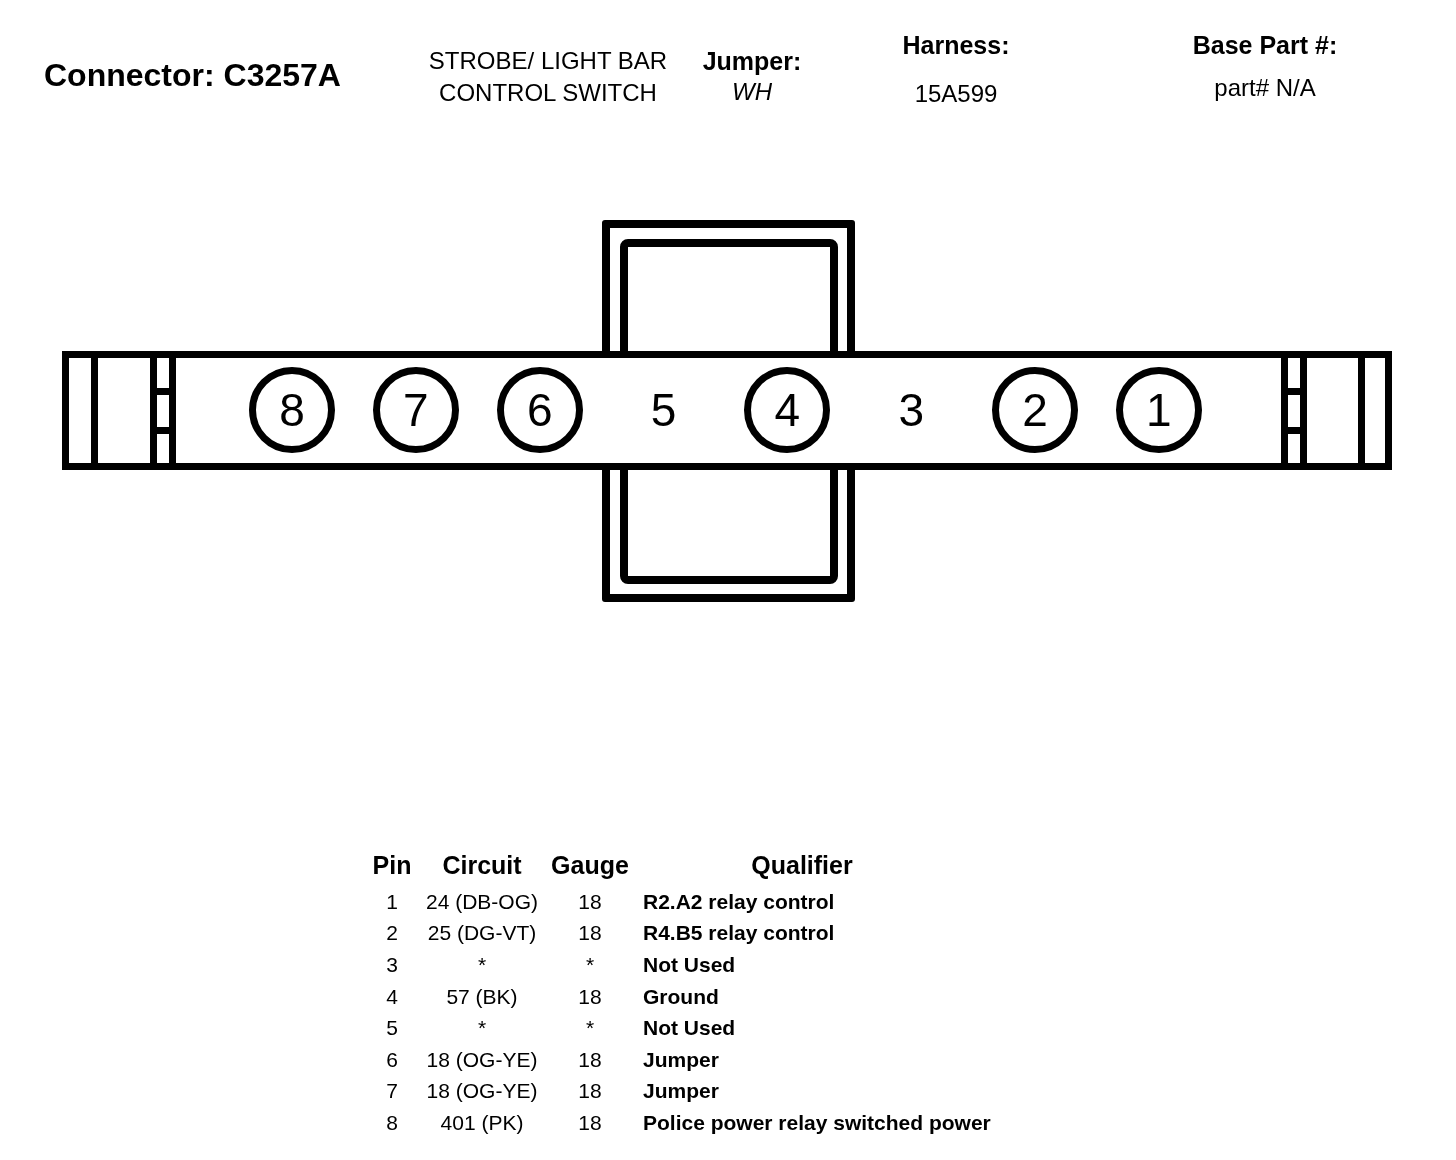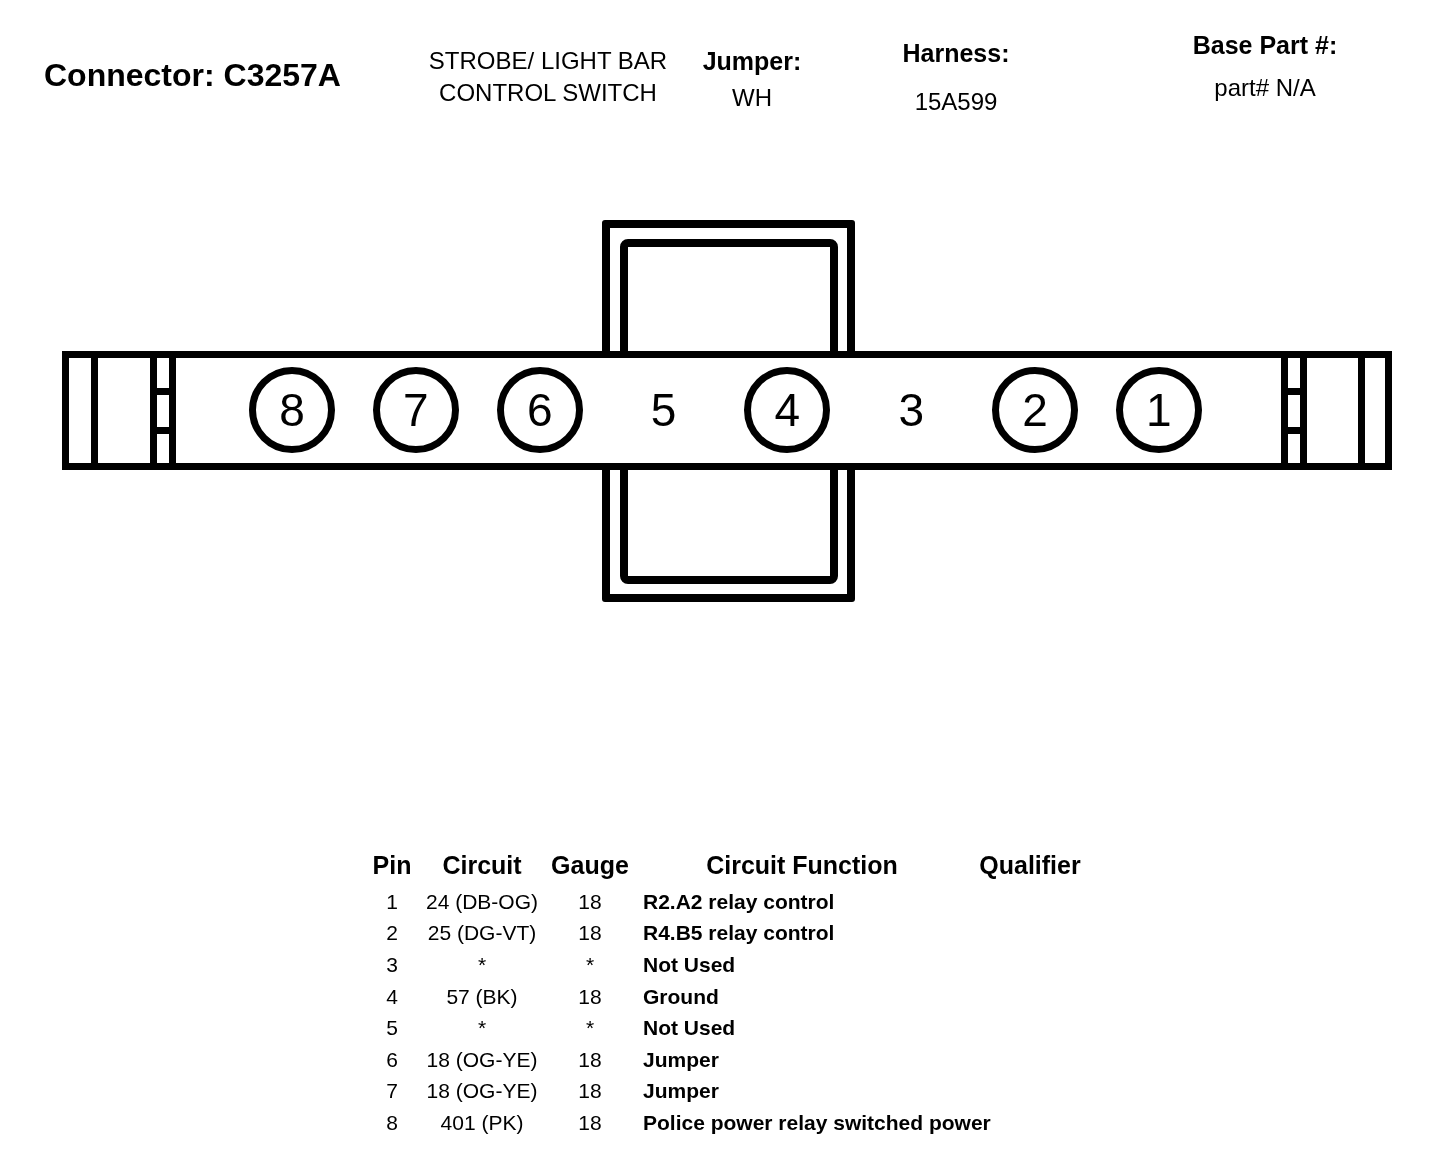--- a/index.html
+++ b/index.html
@@ -20,22 +20,22 @@
     left: 44px; top: 56px; width: 370px;
     font-size: 32px; font-weight: bold; line-height: 38px;
     white-space: nowrap;
   }
   .hdr-block { text-align: center; }
   .hdr-label { font-size: 25px; font-weight: bold; line-height: 26px; }
   .hdr-value { font-size: 24px; line-height: 32px; }
   #desc-block  { left: 398px; top: 32px; width: 300px; }
   #desc-block .hdr-value { margin-top: 13px; }
   #color-block { left: 682px; top: 48px; width: 140px; }
-  #color-block .hdr-value { margin-top: 8px; }
-  #harness-block { left: 876px; top: 40px; width: 160px; }
+  #color-block .hdr-value { margin-top: 2px; font-style: italic; }
+  #harness-block { left: 876px; top: 32px; width: 160px; }
   #harness-block .hdr-value { margin-top: 20px; }
   #basepart-block { left: 1155px; top: 32px; width: 220px; }
   #basepart-block .hdr-value { margin-top: 14px; }
 
   
   .body-outer {
     left: 602px; top: 220px; width: 253px; height: 382px;
     border: 8px solid #000; border-radius: 3px; z-index: 1;
   }
   .body-inner {
@@ -157,21 +157,20 @@
           <span class="pin-num">1</span>
         </div>
       </div>
   </div>
 
   <div class="abs" id="pin-table">
     <div class="tgrid thead">
       <div class="tcell">Pin</div>
       <div class="tcell">Circuit</div>
       <div class="tcell">Gauge</div>
-      <div class="tcell">Circuit Function</div>
       <div class="tcell">Qualifier</div>
     </div>
     <div id="table-rows">
         <div class="tgrid trow">
           <div class="tcell cell-pin">1</div>
           <div class="tcell cell-circuit">24 (DB-OG)</div>
           <div class="tcell cell-gauge">18</div>
           <div class="tcell cell-function">R2.A2 relay control</div>
           <div class="tcell cell-qualifier"></div>
         </div>

